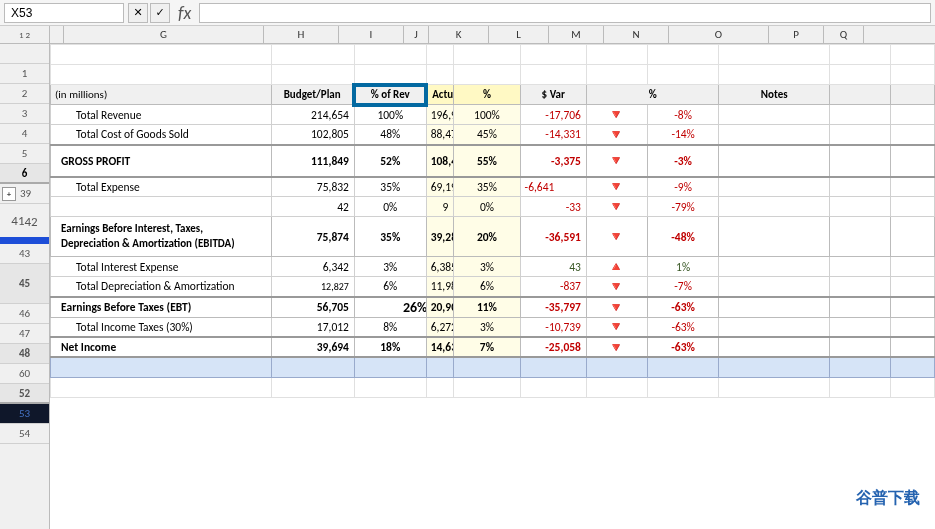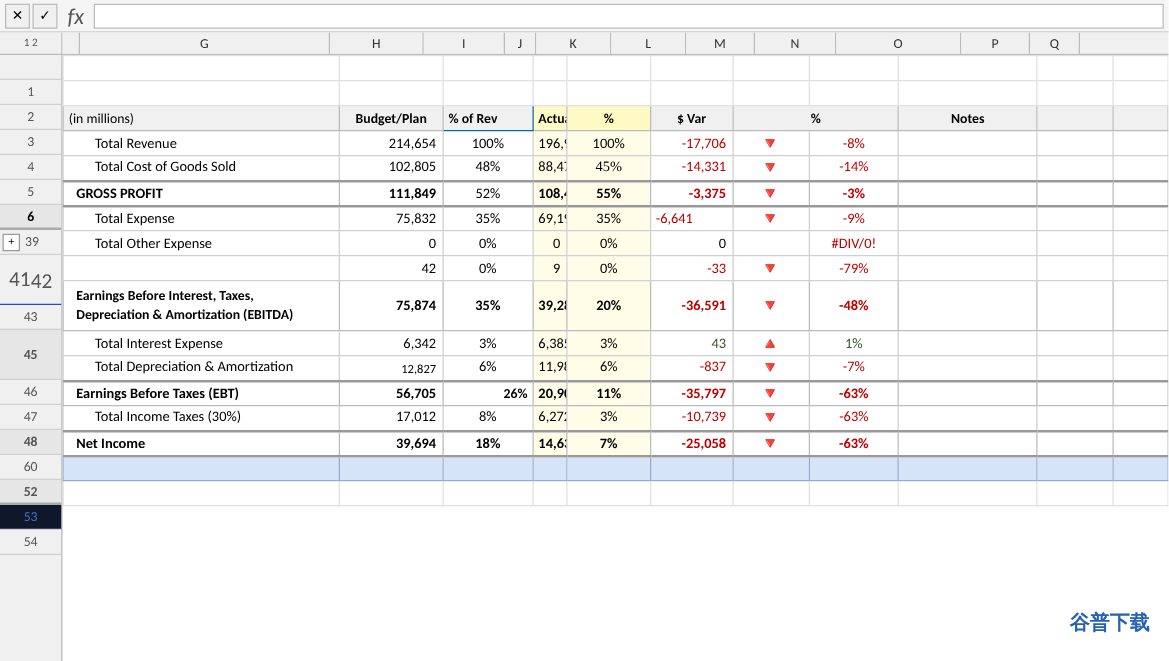--- a/index.html
+++ b/index.html
@@ -110,20 +110,21 @@
       height: 529px;
       overflow: hidden;
     }
   </style>
 </head>
 <body>
 
 <div class="outer-wrapper">
 
   <div class="formula-bar">
+    <input class="cell-ref" value="X53" readonly="" style="">
     <div class="formula-buttons">
       <div class="formula-btn">✕</div>
       <div class="formula-btn">✓</div>
     </div>
     <span class="fx-label">fx</span>
     <input class="formula-input" value="" readonly="" style="">
   </div>
 
   <div style="display:flex; flex-direction:column; flex:1; overflow:hidden;">
 
@@ -154,21 +155,21 @@
         <div style="height:20px; border-bottom:1px solid #d0d0d0; display:flex; align-items:center; justify-content:center; font-size:11px; color:#555;">1</div>
         <div style="height:20px; border-bottom:1px solid #d0d0d0; display:flex; align-items:center; justify-content:center; font-size:11px; color:#555;">2</div>
         <div style="height:20px; border-bottom:1px solid #d0d0d0; display:flex; align-items:center; justify-content:center; font-size:11px; color:#555;">3</div>
         <div style="height:20px; border-bottom:1px solid #d0d0d0; display:flex; align-items:center; justify-content:center; font-size:11px; color:#555;">4</div>
         <div style="height:20px; border-bottom:1px solid #d0d0d0; display:flex; align-items:center; justify-content:center; font-size:11px; color:#555;">5</div>
         <div style="height:20px; border-bottom:2px solid #aaa; display:flex; align-items:center; justify-content:center; font-size:11px; font-weight:bold; background:#e6e6e6;">6</div>
         <div style="height:20px; border-bottom:1px solid #d0d0d0; display:flex; align-items:center; position:relative;">
           <div style="width:14px; height:14px; border:1px solid #999; background:#fff; font-size:9px; display:flex; align-items:center; justify-content:center; margin:0 2px; cursor:pointer;">+</div>
           <span style="font-size:11px; color:#555; margin-left:2px;">39</span>
         </div>
-        <div style="height:40px; border-bottom:1px solid #1d4ed8; display:flex; align-items:center; justify-content:center; font-size:17px; color:#555;">
+        <div style="height:40px; border-bottom:7px solid #1d4ed8; display:flex; align-items:center; justify-content:center; font-size:13px; color:#555;">
           <div>41</div>
           <div style="margin-top:2px">42</div>
         </div>
         <div style="height:20px; border-bottom:1px solid #d0d0d0; display:flex; align-items:center; justify-content:center; font-size:11px; color:#555;">43</div>
         <div style="height:40px; border-bottom:1px solid #d0d0d0; display:flex; align-items:center; justify-content:center; font-size:11px; color:#555; font-weight:bold; background:#e6e6e6;">45</div>
         <div style="height:20px; border-bottom:1px solid #d0d0d0; display:flex; align-items:center; justify-content:center; font-size:11px; color:#555;">46</div>
         <div style="height:20px; border-bottom:1px solid #d0d0d0; display:flex; align-items:center; justify-content:center; font-size:11px; color:#555;">47</div>
         <div style="height:20px; border-bottom:1px solid #d0d0d0; display:flex; align-items:center; justify-content:center; font-size:11px; color:#555; font-weight:bold; background:#e6e6e6;">48</div>
         <div style="height:20px; border-bottom:1px solid #d0d0d0; display:flex; align-items:center; justify-content:center; font-size:11px; color:#555;">60</div>
         <div style="height:20px; border-bottom:2px solid #aaa; display:flex; align-items:center; justify-content:center; font-size:11px; color:#555; font-weight:bold; background:#e6e6e6;">52</div>
@@ -204,21 +205,21 @@
             <td style="border:1px solid #e0e0e0;"></td>
             <td style="border:1px solid #e0e0e0;"></td>
             <td style="border:1px solid #e0e0e0;"></td>
             <td style="border:1px solid #e0e0e0;"></td>
             <td style="border:1px solid #e0e0e0;"></td>
           </tr>
 
           <tr style="background:#f0f0f0;">
             <td style="border:1px solid #bbb; height:20px; padding:1px 4px; font-size:11px;">(in millions)</td>
             <td style="border:1px solid #bbb; text-align:center; font-size:11px; font-weight:bold;">Budget/Plan</td>
-            <td style="border:1px solid #0369a1; text-align:left; font-size:11px; font-weight:bold;">% of Rev</td>
+            <td style="border:4px solid #0369a1; text-align:center; font-size:11px; font-weight:bold;">% of Rev</td>
             <td style="border:1px solid #bbb; text-align:center; font-size:11px; font-weight:bold; background:#fff9c4;">Actuals</td>
             <td style="border:1px solid #bbb; text-align:center; font-size:11px; font-weight:bold; background:#fff9c4;">%</td>
             <td style="border:1px solid #bbb; text-align:center; font-size:11px; font-weight:bold;">$ Var</td>
             <td colspan="2" style="border:1px solid #bbb; text-align:center; font-size:11px; font-weight:bold;">%</td>
             <td style="border:1px solid #bbb; text-align:center; font-size:11px; font-weight:bold;">Notes</td>
             <td style="border:1px solid #bbb;"></td>
             <td style="border:1px solid #bbb;"></td>
           </tr>
 
           <tr>
@@ -233,33 +234,33 @@
             <td style="border:1px solid #d0d0d0;"></td>
             <td style="border:1px solid #d0d0d0;"></td>
             <td style="border:1px solid #d0d0d0;"></td>
           </tr>
 
           <tr>
             <td style="border:1px solid #d0d0d0; height:20px; padding-left:25px; font-size:11.5px;">Total Cost of Goods Sold</td>
             <td style="border:1px solid #d0d0d0; text-align:right; padding-right:5px; font-size:11.5px;">102,805</td>
             <td style="border:1px solid #d0d0d0; text-align:center; font-size:11.5px;">48%</td>
             <td style="border:1px solid #d0d0d0; text-align:right; padding-right:5px; font-size:11.5px; background:#fffde7;">88,474</td>
-            <td style="border:1px solid #d0d0d0; text-align:center; font-size:11.5px; background:#fffde7;font-family:Liberation Serif, serif;">45%</td>
+            <td style="border:1px solid #d0d0d0; text-align:center; font-size:11.5px; background:#fffde7;">45%</td>
             <td style="border:1px solid #d0d0d0; text-align:right; padding-right:5px; font-size:11.5px; color:#c00000;">-14,331</td>
             <td style="border:1px solid #d0d0d0; text-align:center; font-size:13px; color:#c55a11;">🔻</td>
             <td style="border:1px solid #d0d0d0; text-align:center; font-size:11.5px; color:#c00000;">-14%</td>
             <td style="border:1px solid #d0d0d0;"></td>
             <td style="border:1px solid #d0d0d0;"></td>
             <td style="border:1px solid #d0d0d0;"></td>
           </tr>
 
           <tr style="border-top:2px solid #999; border-bottom:2px solid #999;">
-            <td style="border:1px solid #bbb; border-top:2px solid #999; border-bottom:2px solid #999; height:20px; padding-left:10px; font-size:11.5px; font-weight:bold;">GROSS PROFIT</td>
+            <td style="border:1px solid #bbb; border-top:2px solid #999; border-bottom:2px solid #999; height:32px; padding-left:10px; font-size:11.5px; font-weight:bold;">GROSS PROFIT</td>
             <td style="border:1px solid #bbb; border-top:2px solid #999; border-bottom:2px solid #999; text-align:right; padding-right:5px; font-size:11.5px; font-weight:bold;">111,849</td>
-            <td style="border:1px solid #bbb; border-top:2px solid #999; border-bottom:2px solid #999; text-align:center; font-size:11.5px; font-weight:normal;">52%</td>
+            <td style="border:1px solid #bbb; border-top:2px solid #999; border-bottom:2px solid #999; text-align:center; font-size:11.5px; font-weight:bold;">52%</td>
             <td style="border:1px solid #bbb; border-top:2px solid #999; border-bottom:2px solid #999; text-align:right; padding-right:5px; font-size:11.5px; font-weight:bold; background:#fffde7;">108,474</td>
             <td style="border:1px solid #bbb; border-top:2px solid #999; border-bottom:2px solid #999; text-align:center; font-size:11.5px; font-weight:bold; background:#fffde7;">55%</td>
             <td style="border:1px solid #bbb; border-top:2px solid #999; border-bottom:2px solid #999; text-align:right; padding-right:5px; font-size:11.5px; color:#c00000; font-weight:bold;">-3,375</td>
             <td style="border:1px solid #bbb; border-top:2px solid #999; border-bottom:2px solid #999; text-align:center; font-size:13px; color:#c55a11;">🔻</td>
             <td style="border:1px solid #bbb; border-top:2px solid #999; border-bottom:2px solid #999; text-align:center; font-size:11.5px; color:#c00000; font-weight:bold;">-3%</td>
             <td style="border:1px solid #bbb; border-top:2px solid #999; border-bottom:2px solid #999;"></td>
             <td style="border:1px solid #bbb; border-top:2px solid #999; border-bottom:2px solid #999;"></td>
             <td style="border:1px solid #bbb; border-top:2px solid #999; border-bottom:2px solid #999;"></td>
           </tr>
 
@@ -271,33 +272,20 @@
             <td style="border:1px solid #d0d0d0; text-align:center; font-size:11.5px; background:#fffde7;">35%</td>
             <td style="border:1px solid #d0d0d0; padding-right:5px; font-size:11.5px; color:#c00000;">-6,641</td>
             <td style="border:1px solid #d0d0d0; text-align:center; font-size:13px; color:#c55a11;">🔻</td>
             <td style="border:1px solid #d0d0d0; text-align:center; font-size:11.5px; color:#c00000;">-9%</td>
             <td style="border:1px solid #d0d0d0;"></td>
             <td style="border:1px solid #d0d0d0;"></td>
             <td style="border:1px solid #d0d0d0;"></td>
           </tr>
 
 
-          <tr>
-            <td style="border:1px solid #d0d0d0; height:20px; padding-left:25px; font-size:11.5px;">Total Other Expense</td>
-            <td style="border:1px solid #d0d0d0; text-align:right; padding-right:5px; font-size:11.5px;">0</td>
-            <td style="border:1px solid #d0d0d0; text-align:center; font-size:11.5px;">0%</td>
-            <td style="border:1px solid #d0d0d0; text-align:right; padding-right:5px; font-size:11.5px; background:#fffde7;">0</td>
-            <td style="border:1px solid #d0d0d0; text-align:center; font-size:11.5px; background:#fffde7;">0%</td>
-            <td style="border:1px solid #d0d0d0; text-align:right; padding-right:5px; font-size:11.5px;">0</td>
-            <td style="border:1px solid #d0d0d0; text-align:center; font-size:11.5px;"></td>
-            <td style="border:1px solid #d0d0d0; text-align:center; font-size:11.5px; color:#c00000;">#DIV/0!</td>
-            <td style="border:1px solid #d0d0d0;"></td>
-            <td style="border:1px solid #d0d0d0;"></td>
-            <td style="border:1px solid #d0d0d0;"></td>
-          </tr>
 
           <tr>
             <td style="border:1px solid #d0d0d0; height:20px; font-size:11.5px;"></td>
             <td style="border:1px solid #d0d0d0; text-align:right; padding-right:5px; font-size:11.5px;">42</td>
             <td style="border:1px solid #d0d0d0; text-align:center; font-size:11.5px;">0%</td>
             <td style="border:1px solid #d0d0d0; text-align:right; padding-right:5px; font-size:11.5px; background:#fffde7;">9</td>
             <td style="border:1px solid #d0d0d0; text-align:center; font-size:11.5px; background:#fffde7;">0%</td>
             <td style="border:1px solid #d0d0d0; text-align:right; padding-right:5px; font-size:11.5px; color:#c00000;">-33</td>
             <td style="border:1px solid #d0d0d0; text-align:center; font-size:13px; color:#c55a11;">🔻</td>
             <td style="border:1px solid #d0d0d0; text-align:center; font-size:11.5px; color:#c00000;">-79%</td>
@@ -344,21 +332,21 @@
             <td style="border:1px solid #d0d0d0; text-align:center; font-size:13px; color:#c55a11;">🔻</td>
             <td style="border:1px solid #d0d0d0; text-align:center; font-size:11.5px; color:#c00000;">-7%</td>
             <td style="border:1px solid #d0d0d0;"></td>
             <td style="border:1px solid #d0d0d0;"></td>
             <td style="border:1px solid #d0d0d0;"></td>
           </tr>
 
           <tr>
             <td style="border:1px solid #bbb; border-top:2px solid #999; height:20px; padding-left:10px; font-size:11.5px; font-weight:bold;">Earnings Before Taxes (EBT)</td>
             <td style="border:1px solid #bbb; border-top:2px solid #999; text-align:right; padding-right:5px; font-size:11.5px; font-weight:bold;">56,705</td>
-            <td style="border:1px solid #bbb; border-top:2px solid #999; text-align:center; font-size:11px; font-weight:bold;padding-left:48px;">26%</td>
+            <td style="border:1px solid #bbb; border-top:2px solid #999; text-align:center; font-size:14px; font-weight:bold;padding-left:48px;">26%</td>
             <td style="border:1px solid #bbb; border-top:2px solid #999; text-align:right; padding-right:5px; font-size:11.5px; font-weight:bold; background:#fffde7;">20,908</td>
             <td style="border:1px solid #bbb; border-top:2px solid #999; text-align:center; font-size:11.5px; font-weight:bold; background:#fffde7;">11%</td>
             <td style="border:1px solid #bbb; border-top:2px solid #999; text-align:right; padding-right:5px; font-size:11.5px; color:#c00000; font-weight:bold;">-35,797</td>
             <td style="border:1px solid #bbb; border-top:2px solid #999; text-align:center; font-size:13px; color:#c55a11;">🔻</td>
             <td style="border:1px solid #bbb; border-top:2px solid #999; text-align:center; font-size:11.5px; color:#c00000; font-weight:bold;">-63%</td>
             <td style="border:1px solid #bbb; border-top:2px solid #999;"></td>
             <td style="border:1px solid #bbb; border-top:2px solid #999;"></td>
             <td style="border:1px solid #bbb; border-top:2px solid #999;"></td>
           </tr>
 

